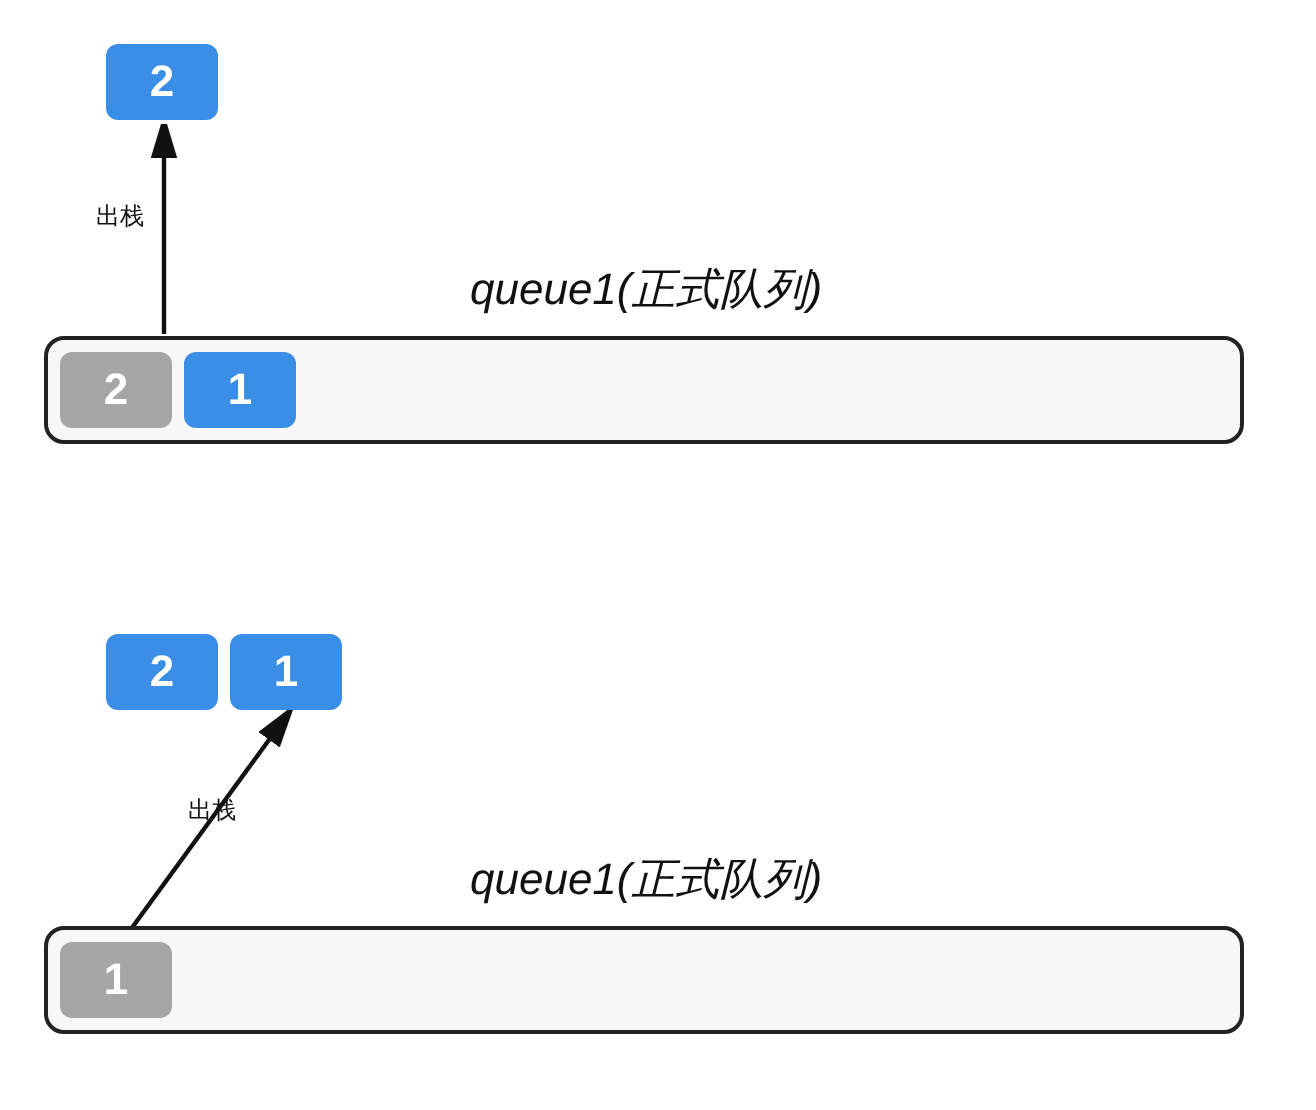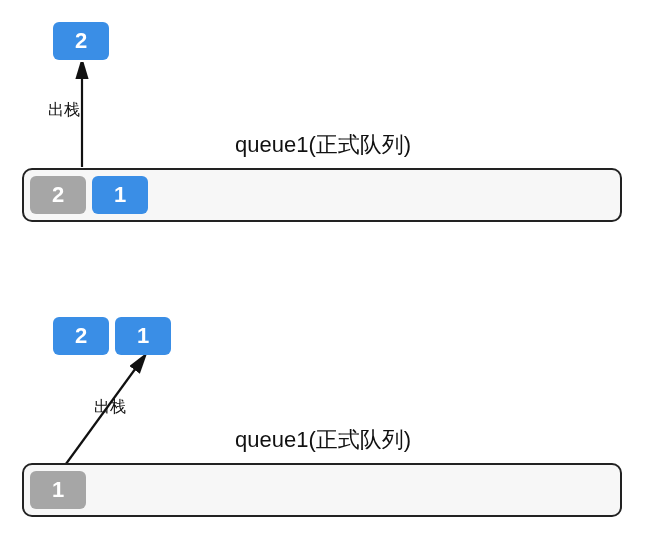--- a/index.html
+++ b/index.html
@@ -55,27 +55,28 @@
     color: #ffffff;
     background: #3a8ee6;
     font-family: -apple-system, Arial, sans-serif;
   }
   .arrow {
     position: absolute;
     pointer-events: none;
   }
   .arrow-label {
     position: absolute;
-    font-size: 16px;
+    font-size: 12px;
     color: #111;
     font-family: "STKaiti","KaiTi","Comic Sans MS",cursive,sans-serif;
   }
   .queue-title {
     position: absolute;
     font-size: 22px;
+    font-style: italic;
     color: #111;
     font-family: "Comic Sans MS","STKaiti","KaiTi",cursive,sans-serif;
   }
 </style>
 </head>
 <body>
 
 <div class="scene" style="top:0; height:260px;">
 
   <div class="floating-cell" style="left:53px; top:22px;">

